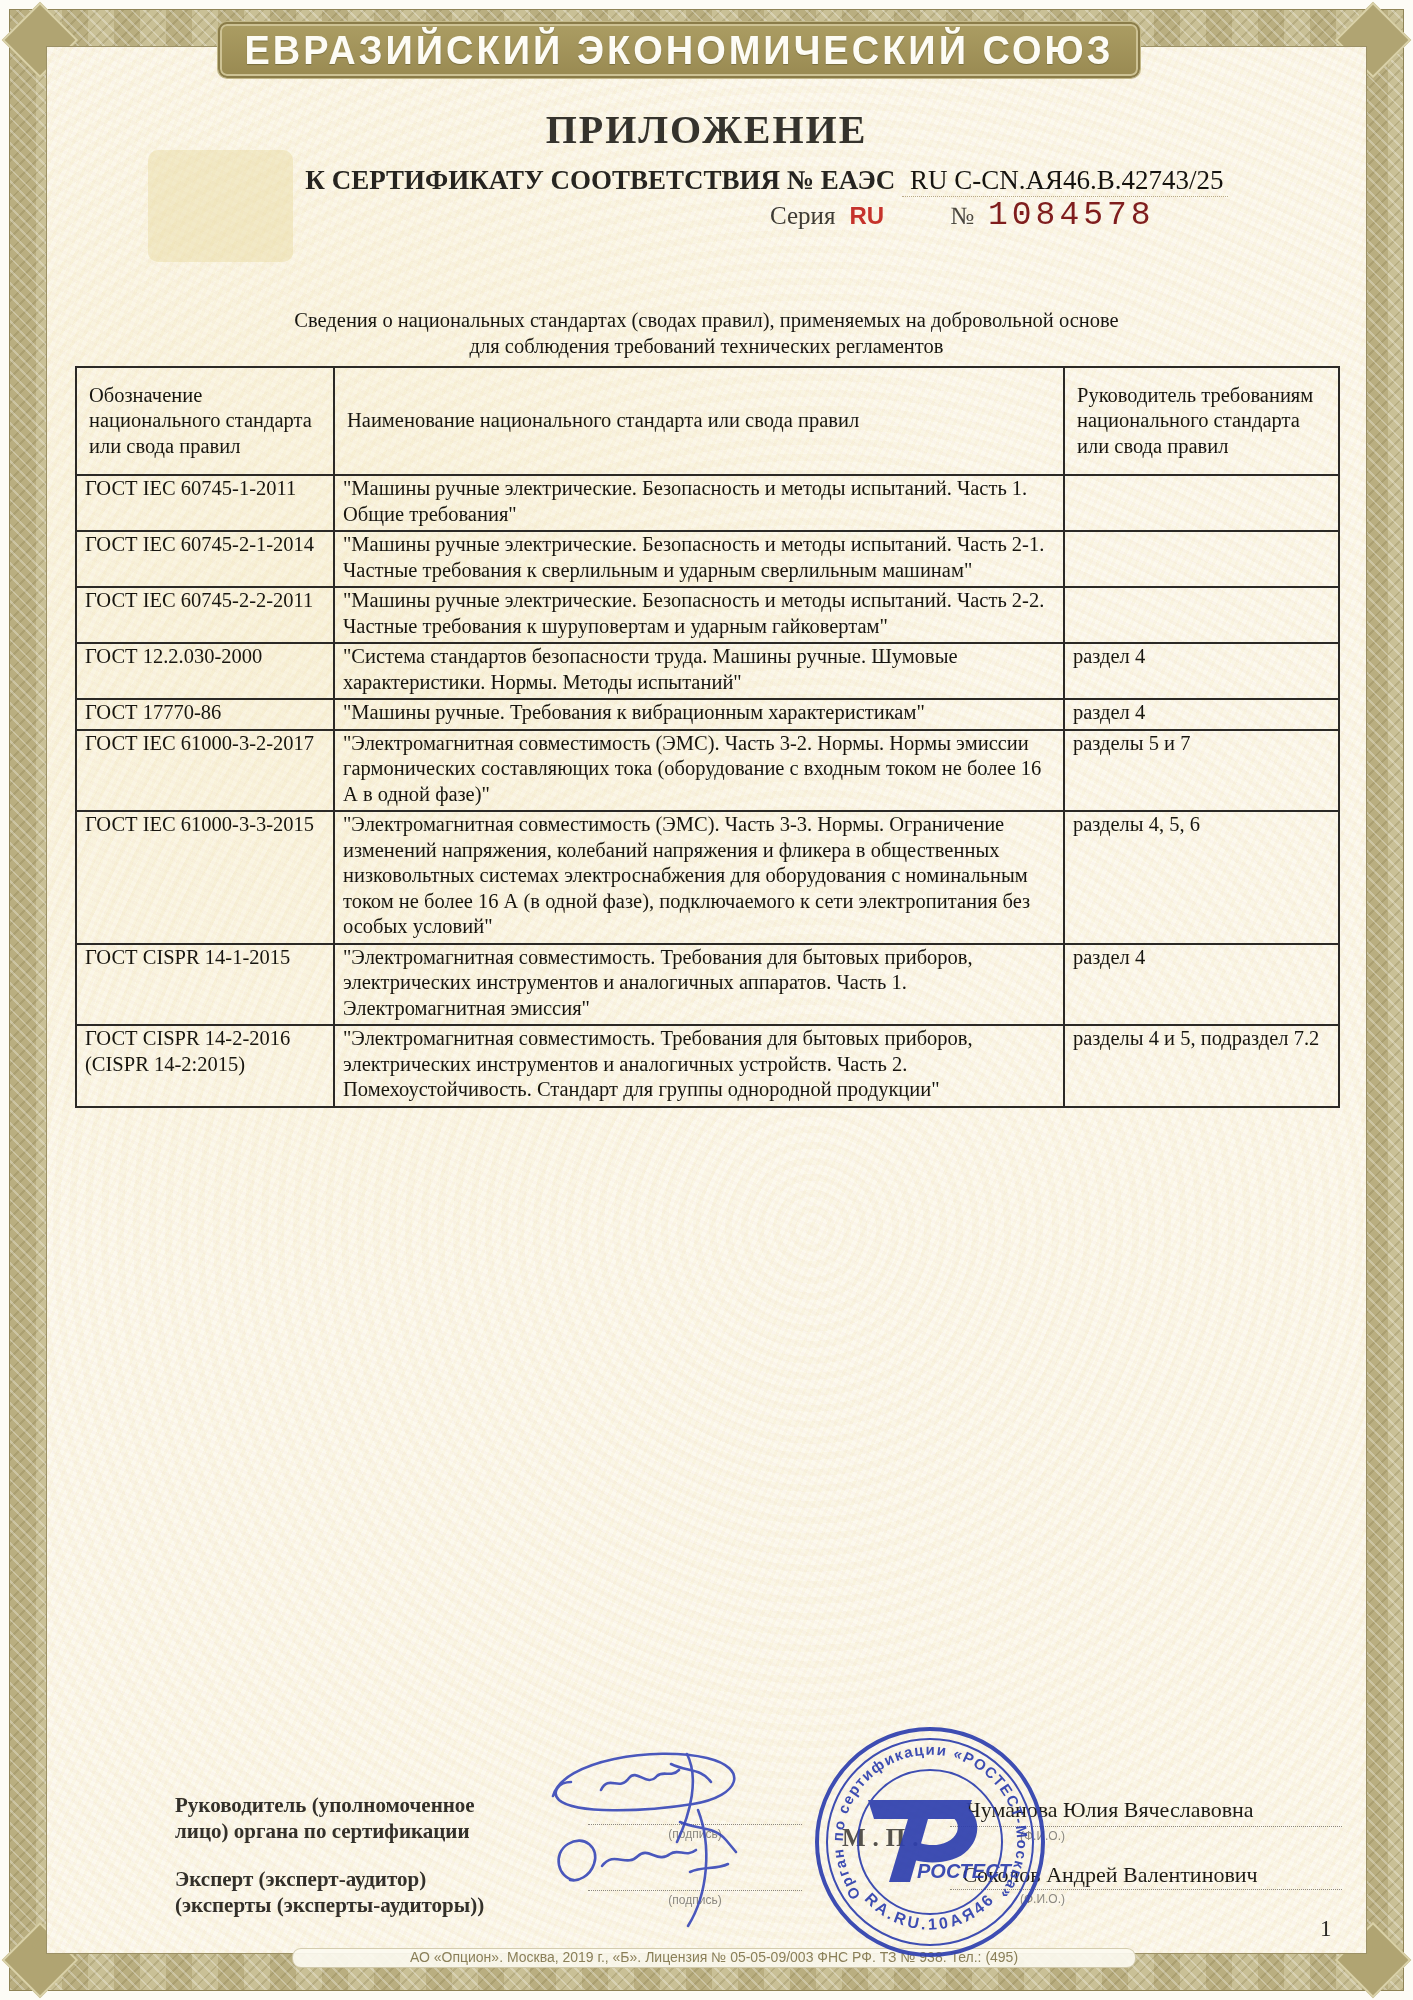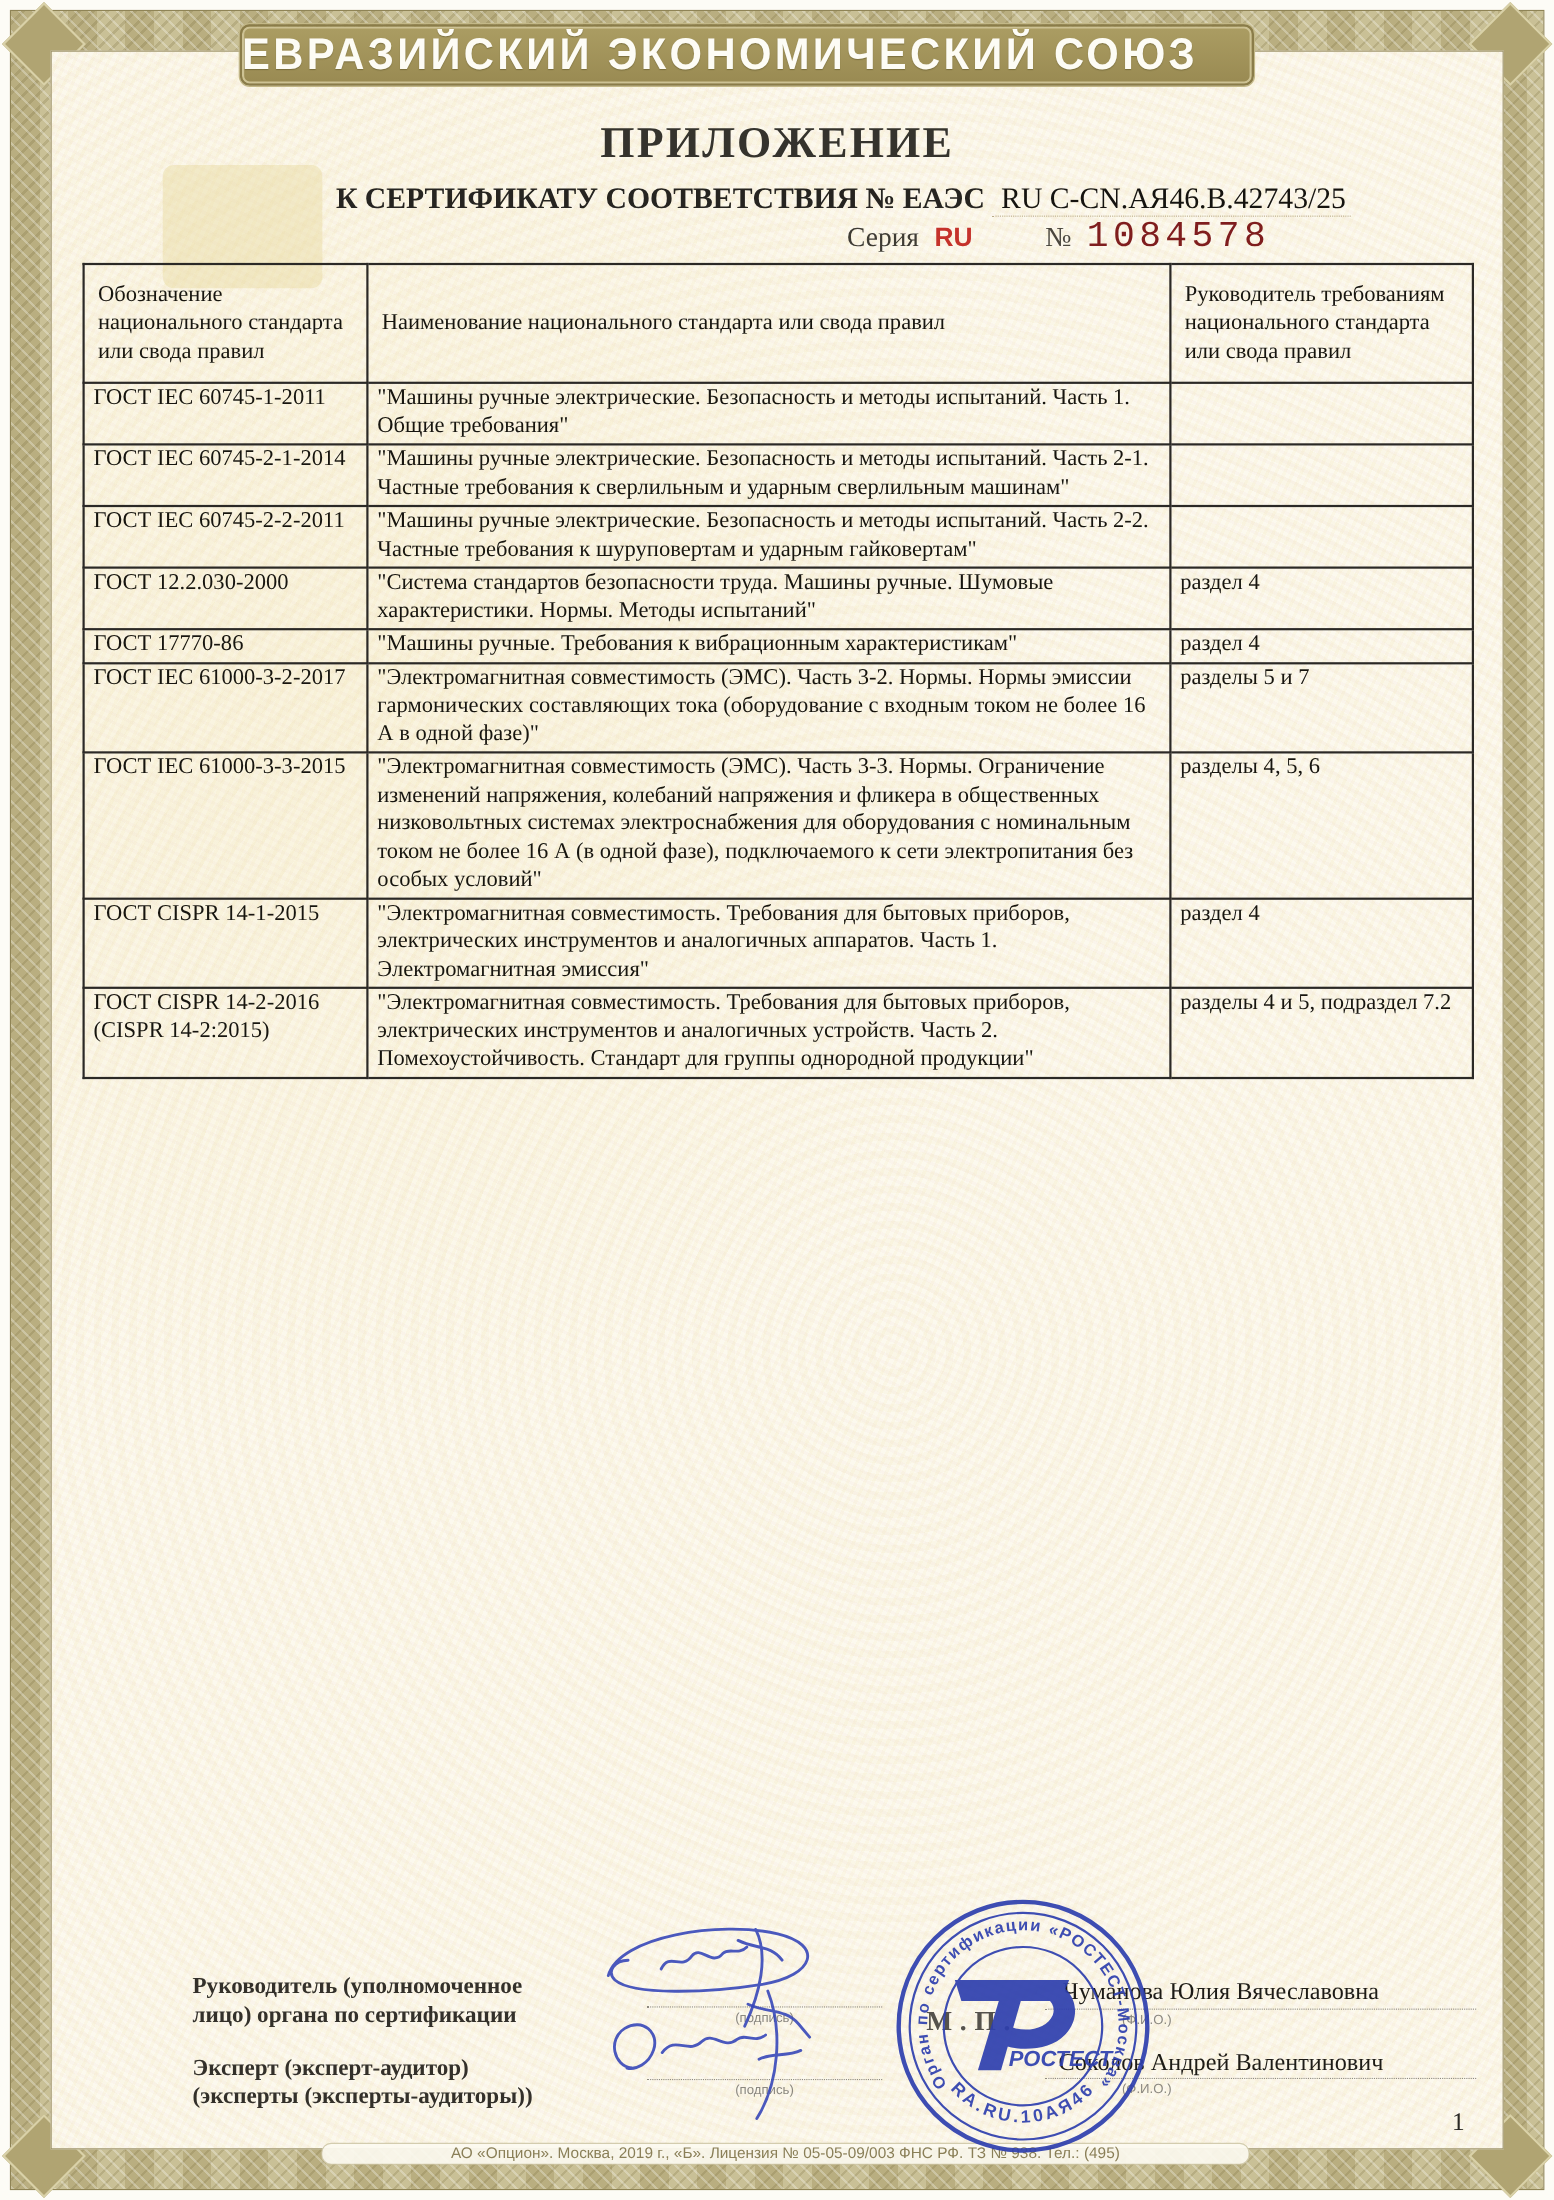--- a/index.html
+++ b/index.html
@@ -36,21 +36,21 @@
   .watermark-box{position:absolute;left:148px;top:150px;width:145px;height:112px;background:rgba(230,212,148,.38);border-radius:10px;z-index:2;}
 
   .content{position:absolute;inset:0;z-index:2;}
 
   
   .banner{
     margin:22px 0 0 218px;width:918px;height:52px;
     background:linear-gradient(#ab9d63,#998a52);
     border:2px solid #8a7c49;border-radius:9px;
     box-shadow:inset 0 0 0 2px #cdc294, 0 0 0 1px #c3b887;
-    display:flex;align-items:center;
+    display:flex;align-items:center;justify-content:center;
   }
   .banner-text{
     font-family:"Liberation Sans","DejaVu Sans",sans-serif;font-weight:700;
     font-size:38px;letter-spacing:3px;color:#fdfcf5;transform:scaleY(1.06);
     text-shadow:0 1px 1px rgba(90,80,40,.55);white-space:nowrap;
   }
 
   .title{margin-top:28px;text-align:center;font-size:40px;font-weight:700;letter-spacing:2px;color:#35332d;line-height:48px;}
   .cert-line{margin-top:10px;padding-left:120px;text-align:center;font-size:27px;line-height:32px;white-space:nowrap;}
   .cert-label{font-weight:700;color:#262420;}
@@ -113,20 +113,24 @@
       <span class="cert-number">RU C-CN.АЯ46.В.42743/25</span>
     </div>
 
     <div class="series-line">
       <span class="series-label">Серия</span>
       <span class="series-value">RU</span>
       <span class="num-sign">№</span>
       <span class="num-value">1084578</span>
     </div>
 
+    <div class="intro">
+      <div>Сведения о национальных стандартах (сводах правил), применяемых на добровольной основе</div>
+      <div>для соблюдения требований технических регламентов</div>
+    </div>
 
     <table class="standards">
       <colgroup>
           <col class="colw1">
           <col class="colw2">
           <col class="colw3">
         </colgroup>
       <tbody>
           <tr>
         <th>Обозначение национального стандарта или свода правил</th>

